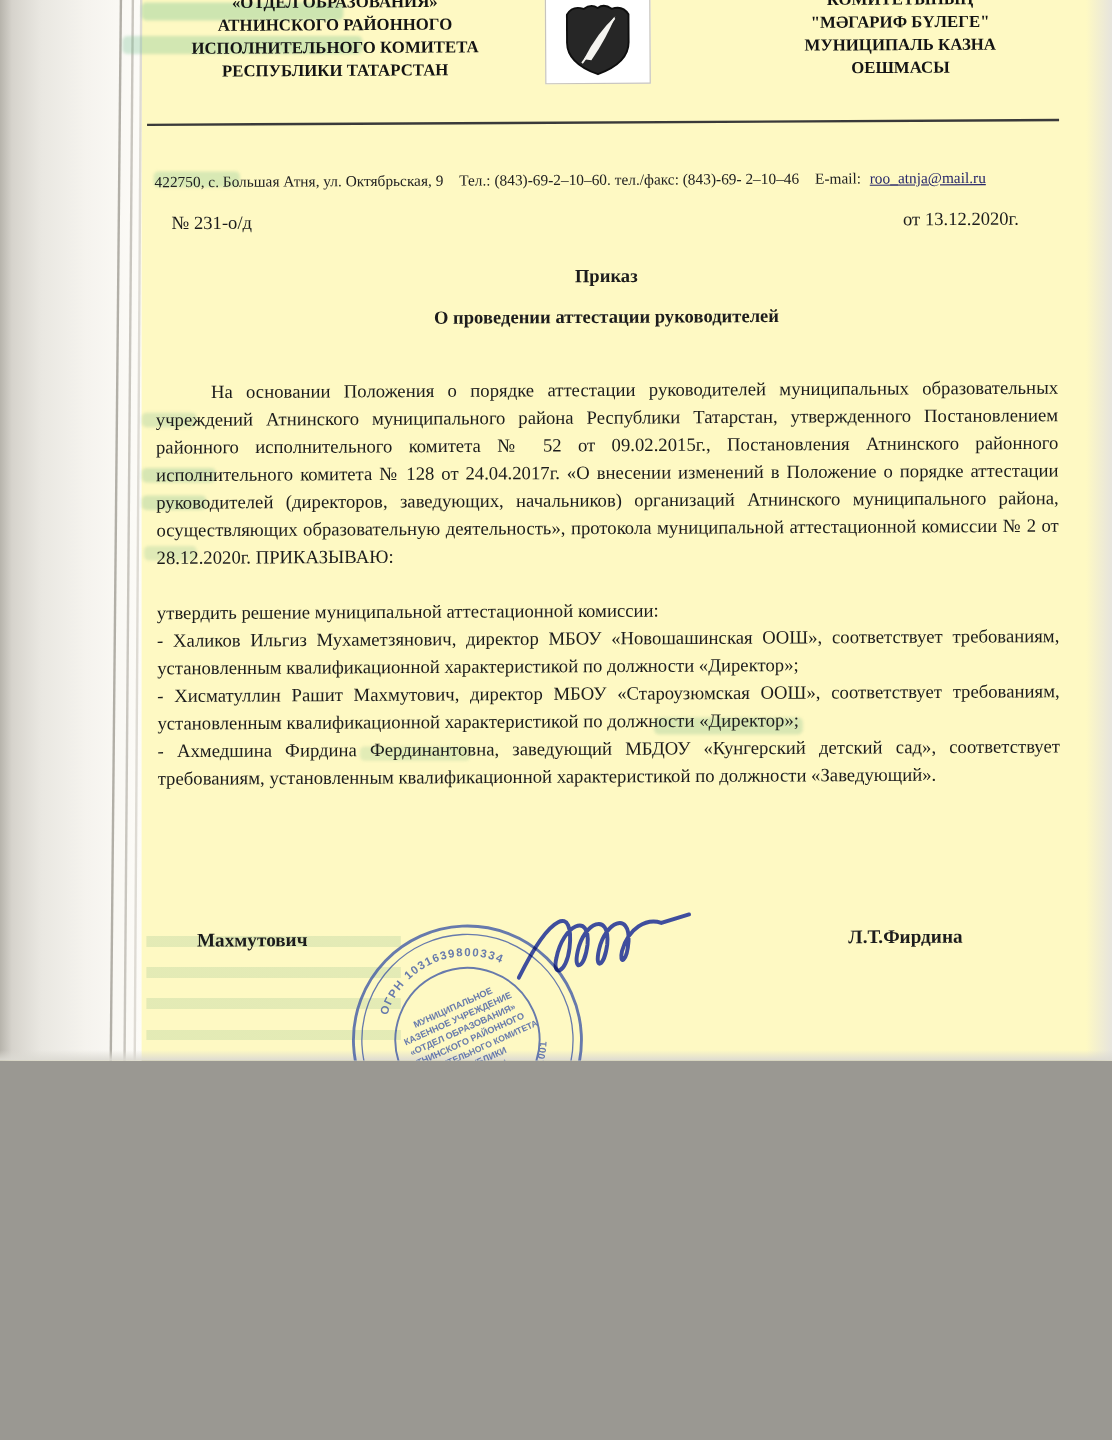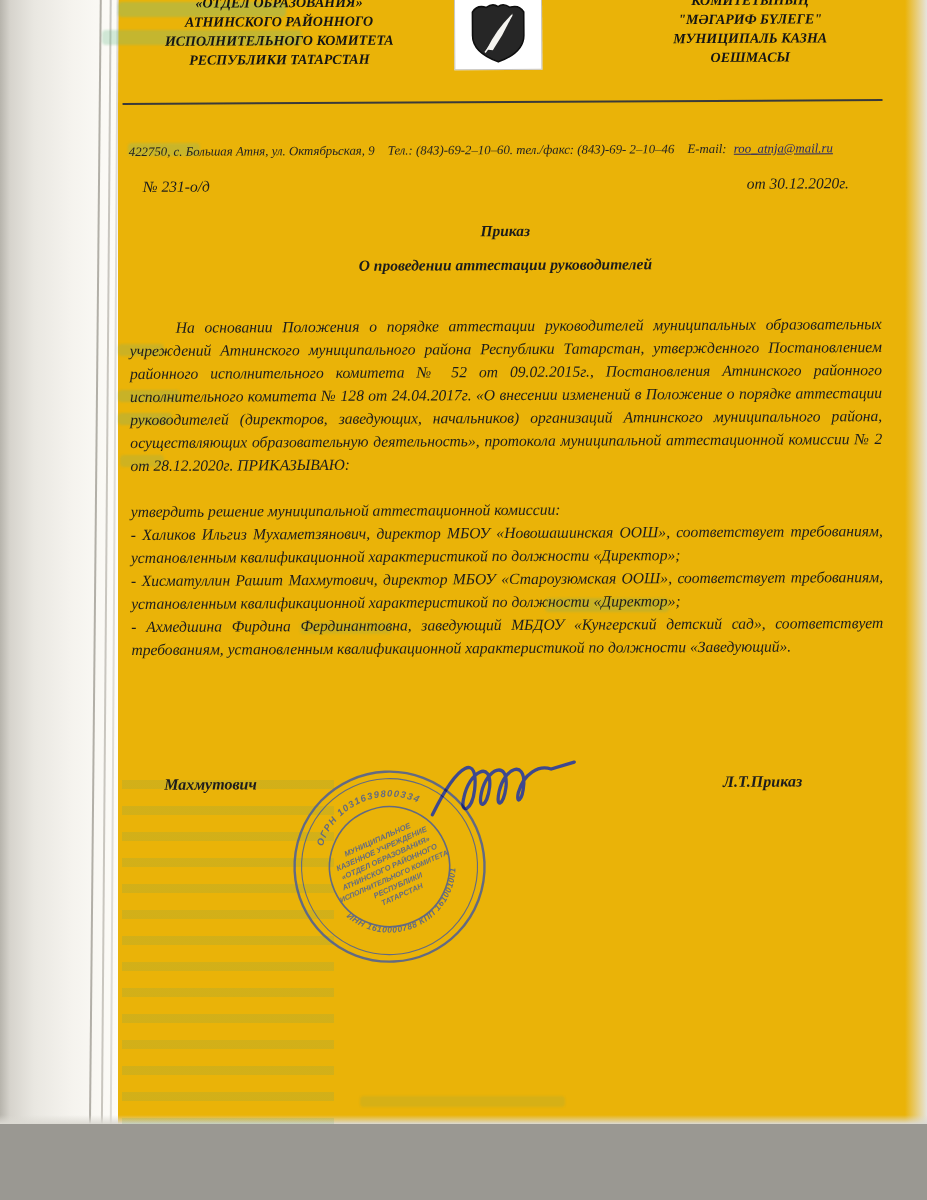--- a/index.html
+++ b/index.html
@@ -1,22 +1,21 @@
 <!DOCTYPE html>
 <html><head>
 <meta charset="utf-8">
 <style>
   * { margin:0; padding:0; box-sizing:border-box; }
   html,body { background:#9a9892; }
   .scan-page {
-    position:relative; width:927px; height:1124px;
-    background:#eab308; overflow:hidden;
+    position:relative; width:927px; height:884px;
+    background:#fef9c3; overflow:hidden;
     font-family:"Liberation Serif", serif;
     color:#1c1c1c;
-    font-style:italic;
   }
   
   .left-edge {
     position:absolute; left:0; top:0; width:118px; height:100%;
     background:linear-gradient(90deg,#b7b4ac 0px,#d6d3cc 10px,#e9e7e1 34px,#f5f3ee 72px,#fdfcf8 118px);
   }
   .edge-line { position:absolute; top:-10px; height:1220px; width:1.5px; }
   .el1 { left:94px;  background:#b2afa7; transform:rotate(0.55deg); }
   .el2 { left:105px; background:#c9c6bf; transform:rotate(0.45deg); }
   .el3 { left:113px; background:#dedbd4; transform:rotate(0.35deg); }
@@ -123,37 +122,37 @@
 
     <div class="abs contact">
       <span class="seg">422750, с. Большая Атня, ул. Октябрьская, 9</span>
       <span class="seg">Тел.: (843)-69-2–10–60. тел./факс: (843)-69- 2–10–46</span>
       <span class="email-label">E-mail:</span>
       <span class="email">roo_atnja@mail.ru</span>
     </div>
 
     <div class="abs ref-row">
       <span>№ 231-о/д</span>
-      <span>от 30.12.2020г.</span>
+      <span>от 13.12.2020г.</span>
     </div>
 
     <div class="abs title">Приказ</div>
     <div class="abs subtitle">О проведении аттестации руководителей</div>
 
     <div class="abs body">
       <p class="p-indent">На основании Положения о порядке аттестации руководителей муниципальных образовательных учреждений Атнинского муниципального района Республики Татарстан, утвержденного Постановлением районного исполнительного комитета № 52 от 09.02.2015г., Постановления Атнинского районного исполнительного комитета № 128 от 24.04.2017г. «О внесении изменений в Положение о порядке аттестации руководителей (директоров, заведующих, начальников) организаций Атнинского муниципального района, осуществляющих образовательную деятельность», протокола муниципальной аттестационной комиссии № 2 от 28.12.2020г. ПРИКАЗЫВАЮ:</p>
       <p class="p-gap">утвердить решение муниципальной аттестационной комиссии:</p>
       <p>- Халиков Ильгиз Мухаметзянович, директор МБОУ «Новошашинская ООШ», соответствует требованиям, установленным квалификационной характеристикой по должности «Директор»;</p>
       <p>- Хисматуллин Рашит Махмутович, директор МБОУ «Староузюмская ООШ», соответствует требованиям, установленным квалификационной характеристикой по должности «Директор»;</p>
       <p>- Ахмедшина Фирдина Фердинантовна, заведующий МБДОУ «Кунгерский детский сад», соответствует требованиям, установленным квалификационной характеристикой по должности «Заведующий».</p>
     </div>
 
     <div class="abs sign-row">
       <span>Махмутович</span>
-      <span>Л.Т.Приказ</span>
+      <span>Л.Т.Фирдина</span>
     </div>
 
     <svg class="abs signature" viewBox="0 0 130 60">
       <path d="M8 50 C 28 10, 42 6, 39 32 C 37 48, 28 50, 31 38 C 35 18, 52 10, 50 30 C 48 45, 41 47, 44 34 C 48 16, 64 10, 62 30 C 60 44, 54 46, 57 33 C 61 16, 76 10, 75 28 C 74 41, 69 43, 71 34 C 75 20, 86 14, 95 17 L 112 12" fill="none" stroke="#2f3f9b" stroke-width="2.4" stroke-linecap="round"></path>
     </svg>
 
     <svg class="abs stamp" viewBox="0 0 200 200">
       <defs>
         <path id="arcTop" d="M 30 100 A 70 70 0 0 1 170 100"></path>
         <path id="arcBottom" d="M 34 100 A 66 66 0 0 0 166 100"></path>

